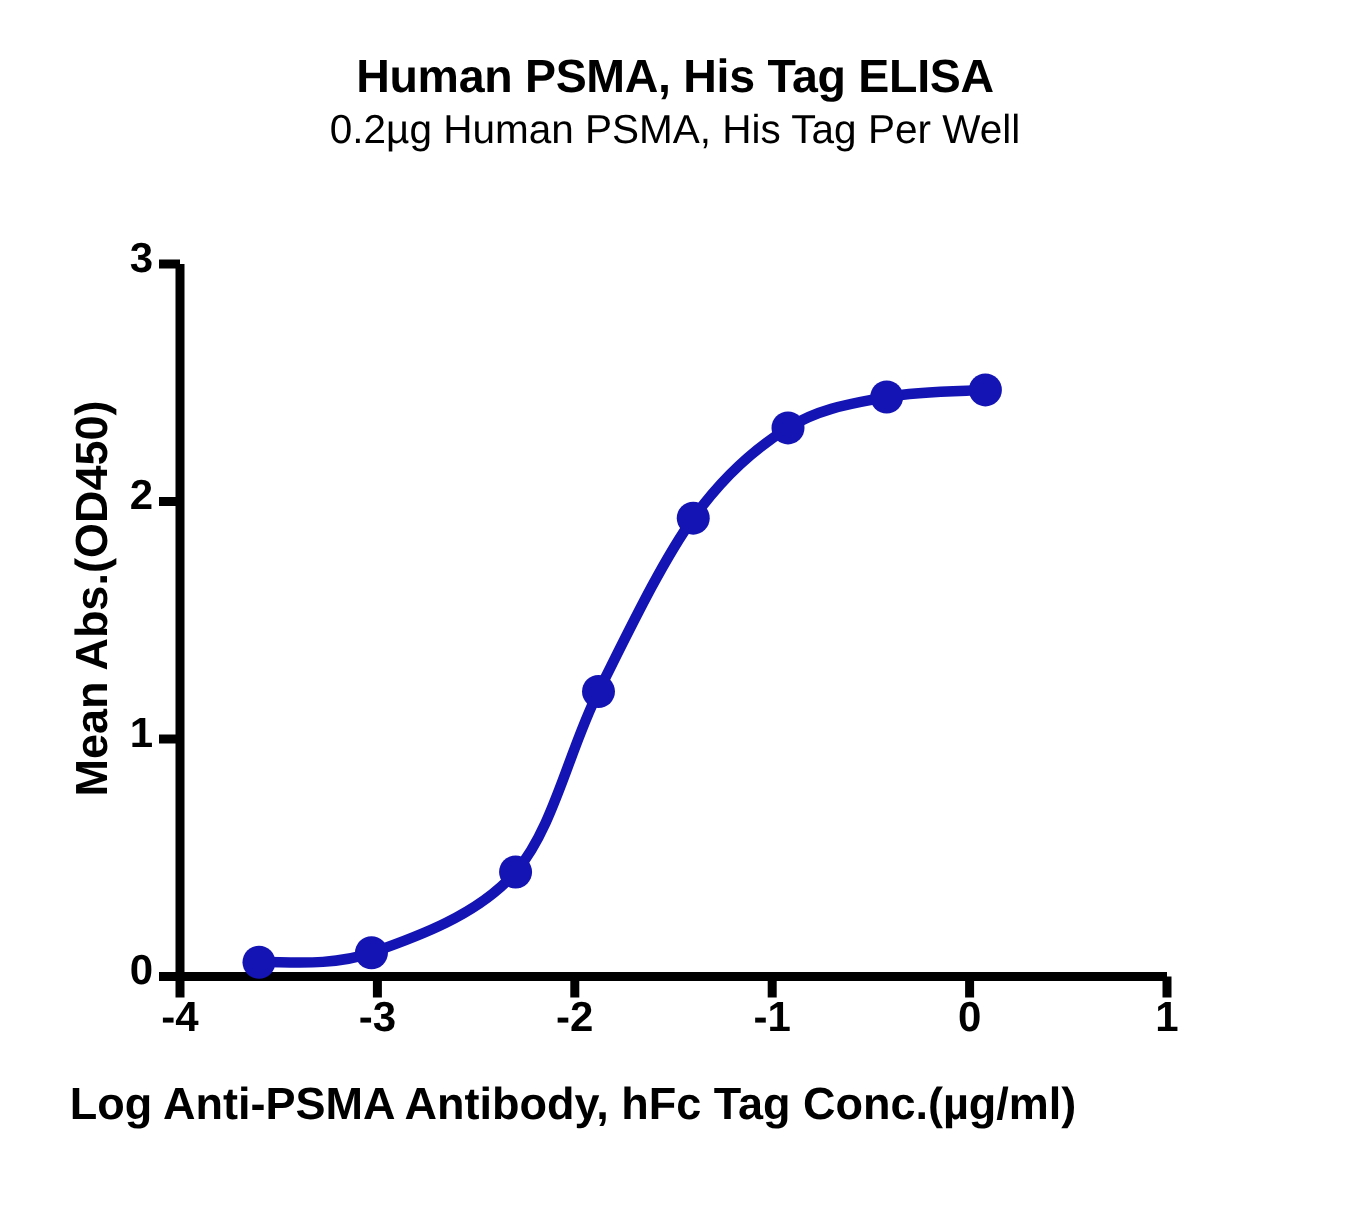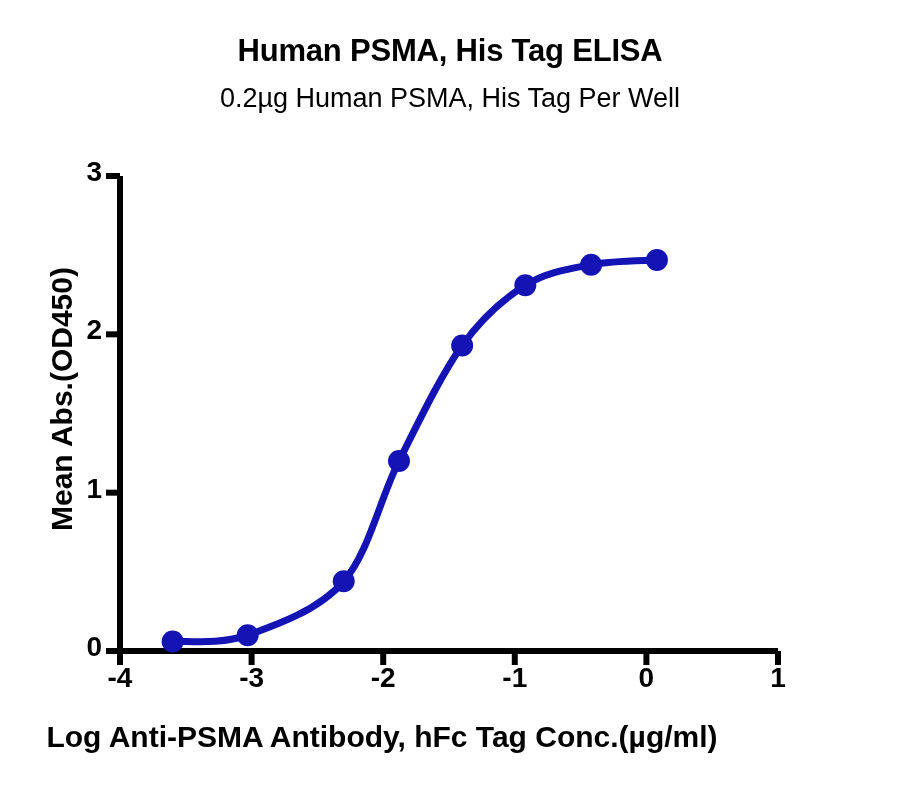--- a/index.html
+++ b/index.html
@@ -27,21 +27,21 @@
     width: 900px;
     text-align: center;
     font-size: 31px;
     font-weight: bold;
     letter-spacing: -0.2px;
     line-height: 1.1;
   }
   .chart-subtitle {
     position: absolute;
     left: 0;
-    top: 84px;
+    top: 72px;
     width: 900px;
     text-align: center;
     font-size: 27px;
     font-weight: normal;
     line-height: 1.1;
   }
   #plot-area {
     position: absolute;
     left: 0;
     top: 0;

